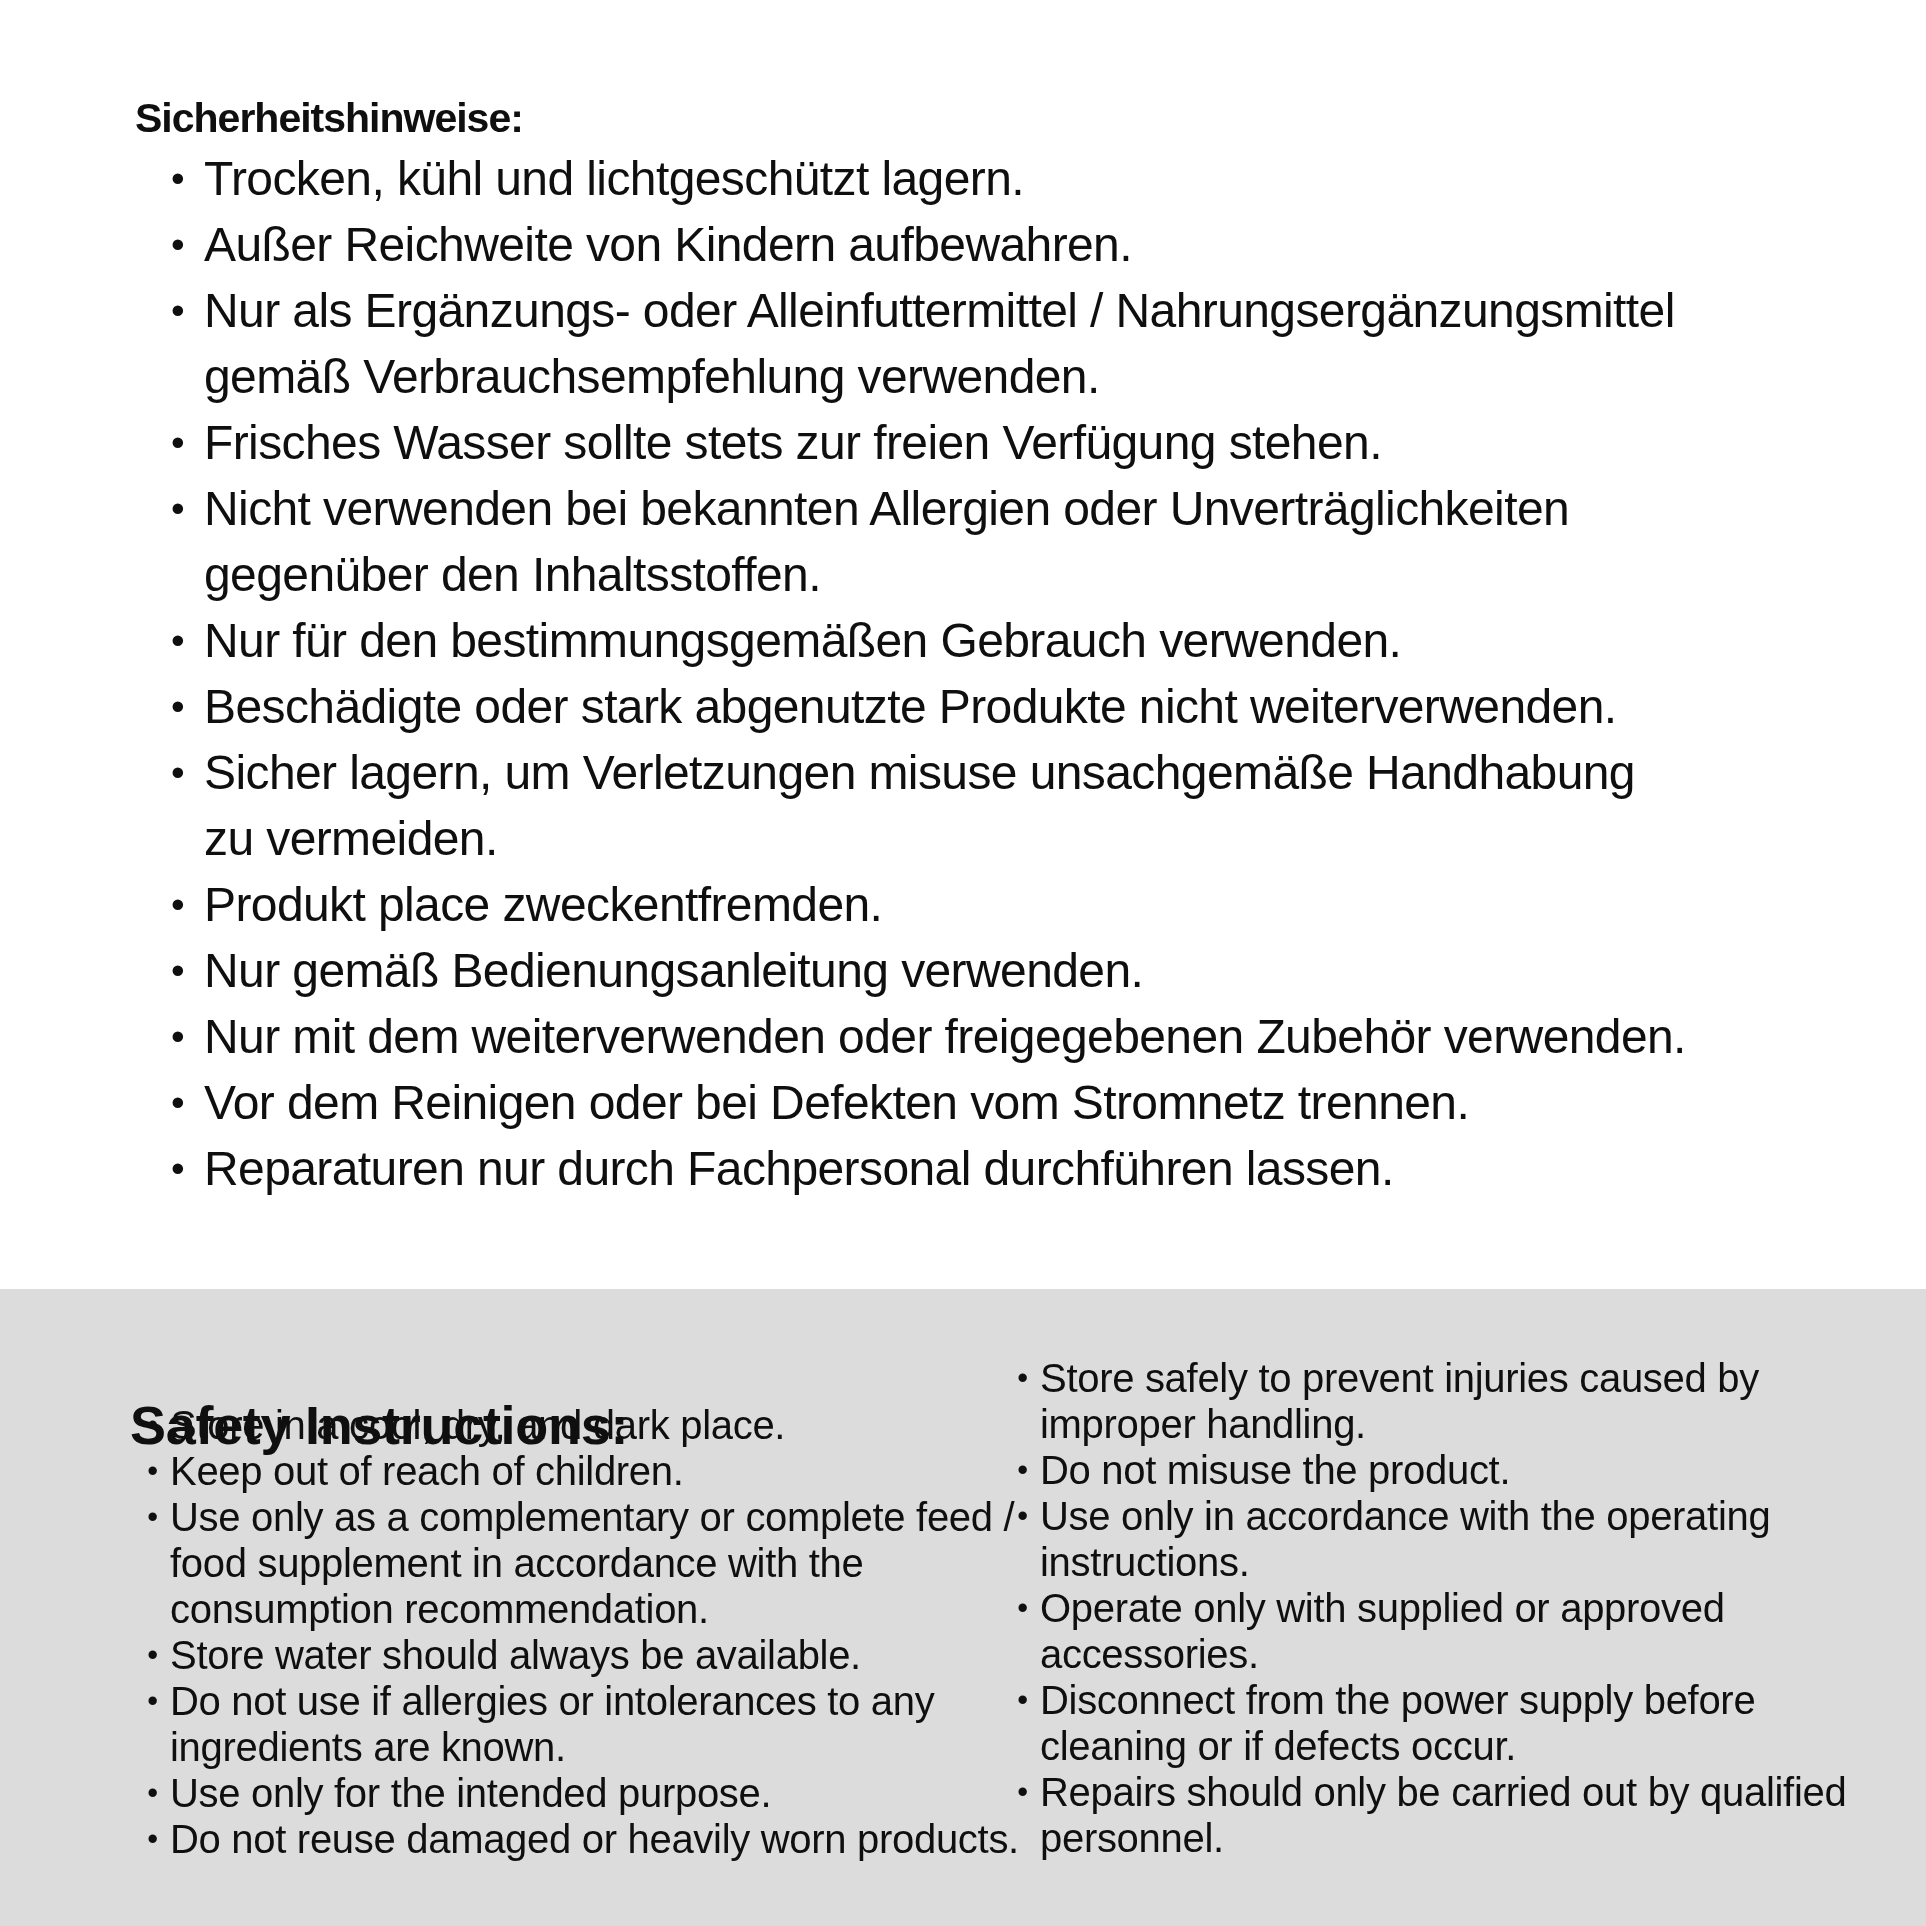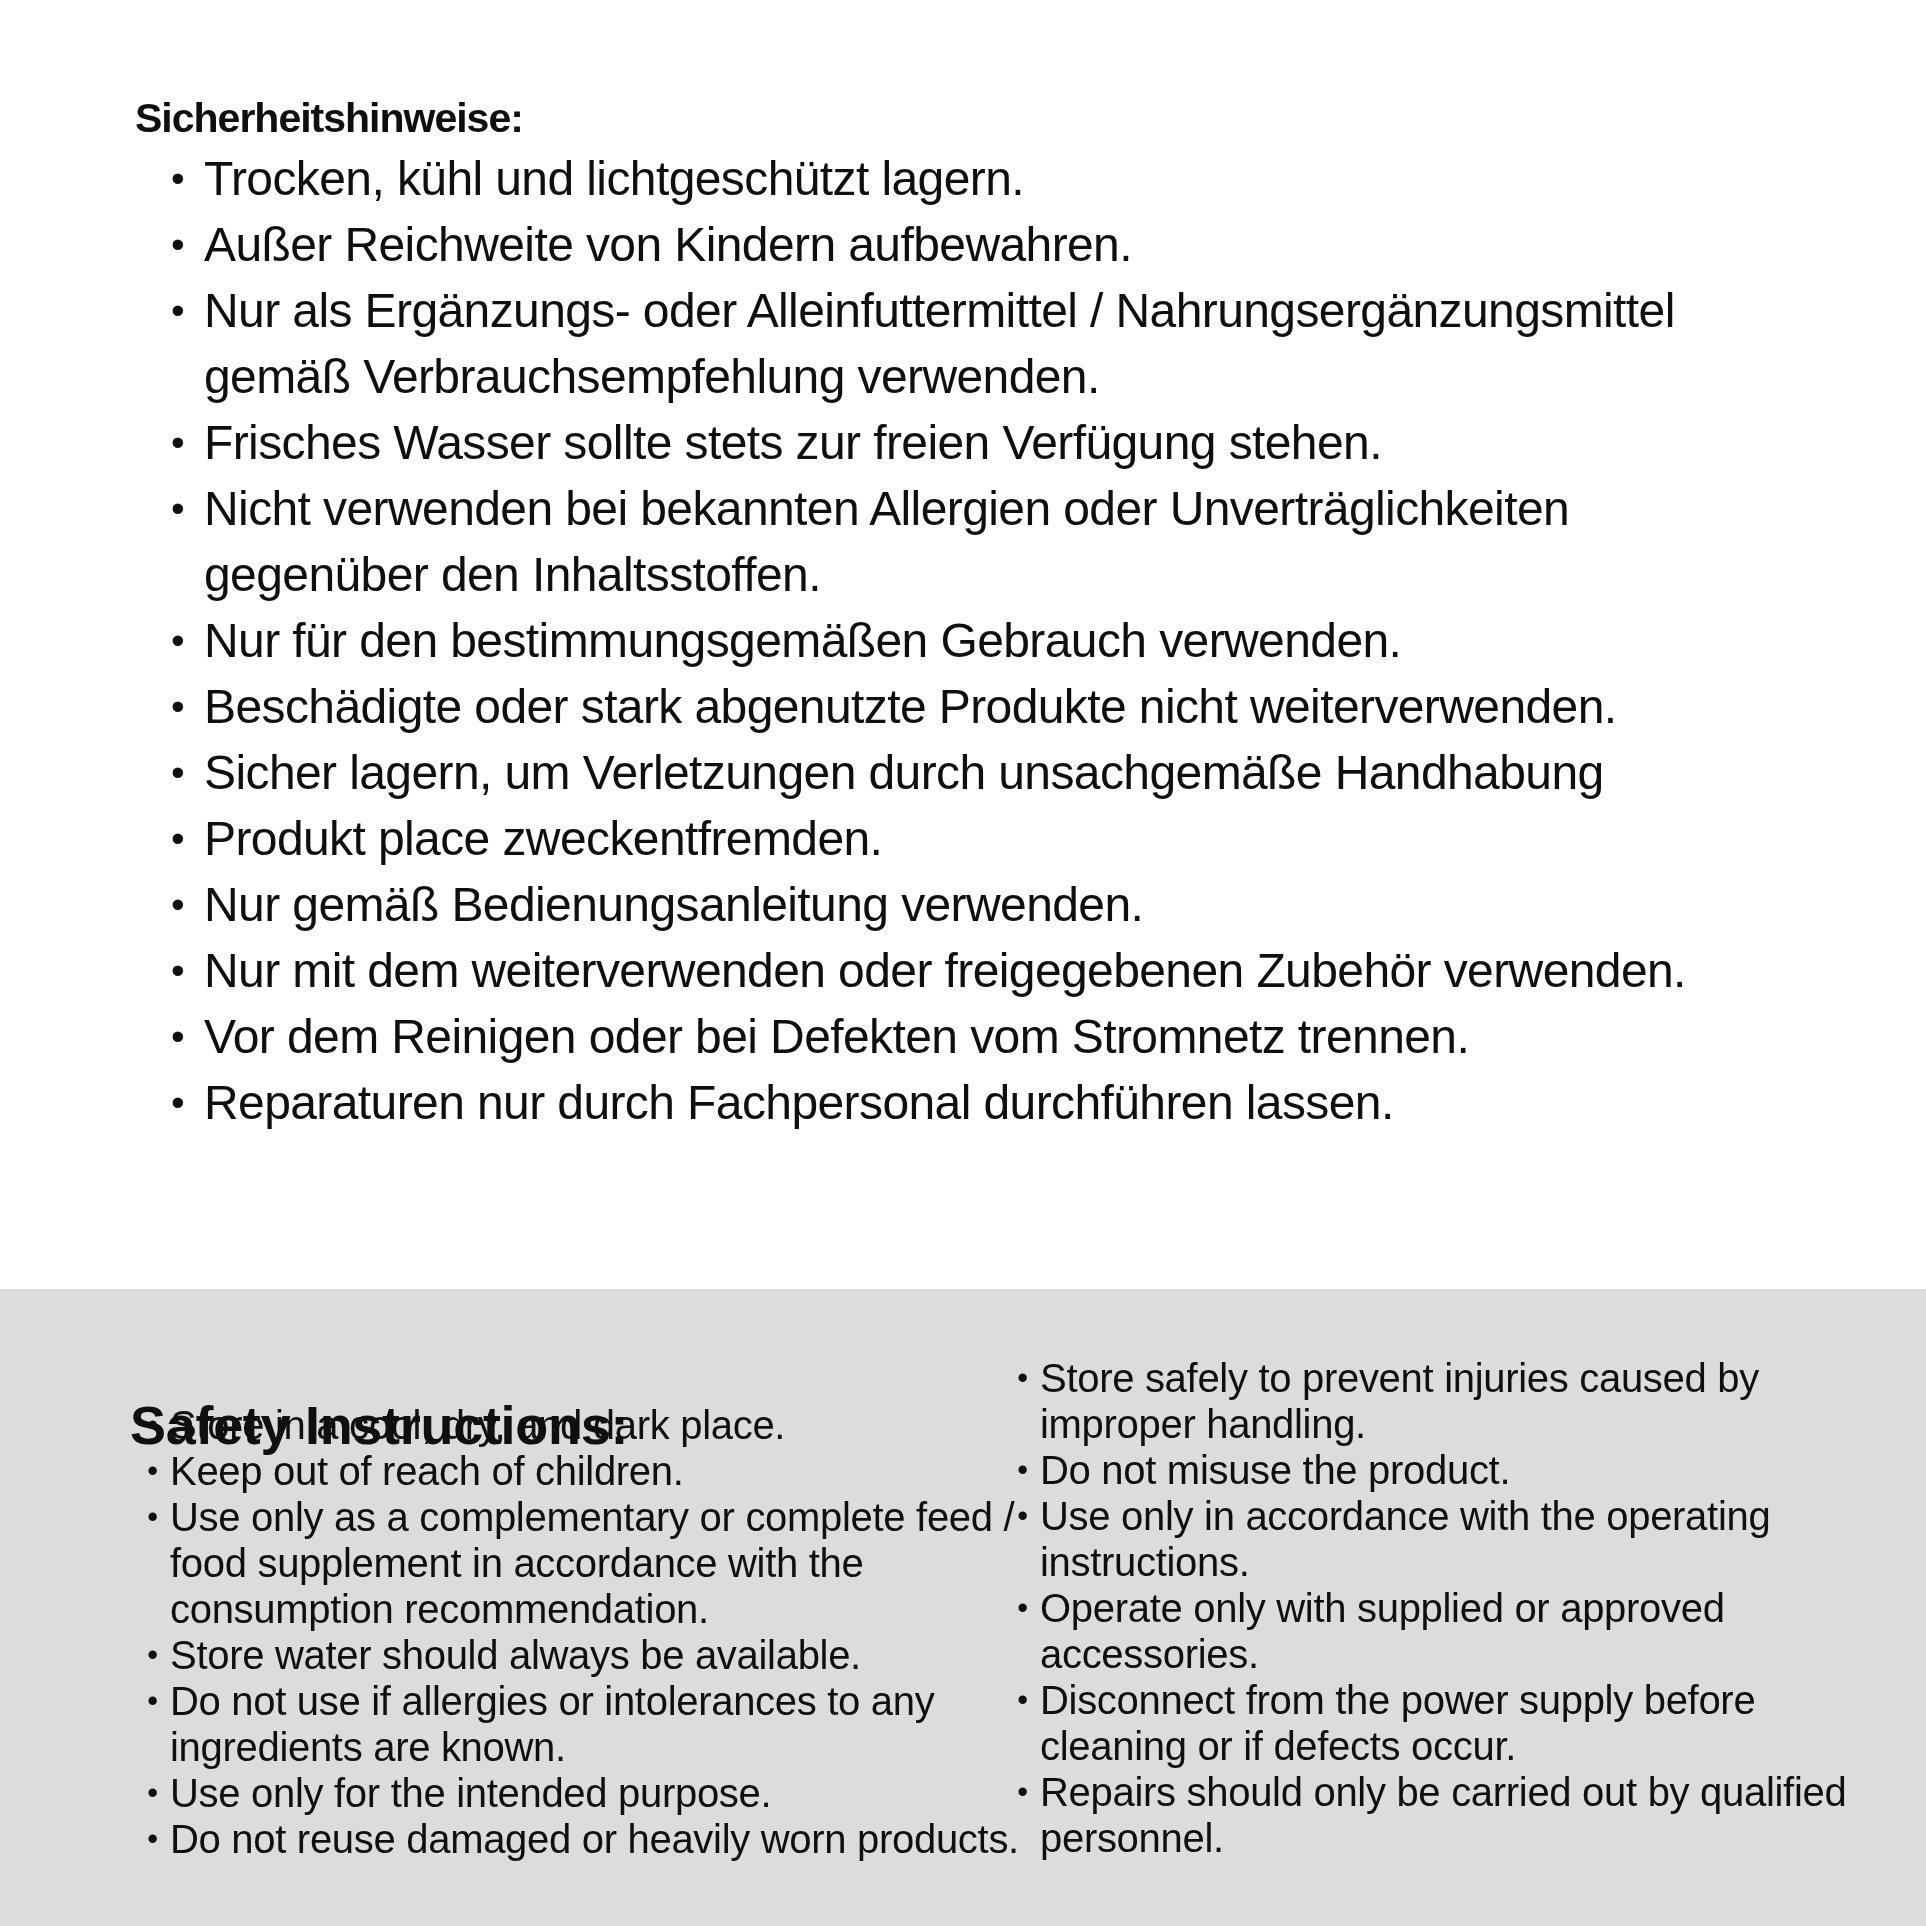--- a/index.html
+++ b/index.html
@@ -134,21 +134,22 @@
     <div class="item">
       <span class="dot">•</span>
       <div class="lines">
         <div class="txt-line">Beschädigte oder stark abgenutzte Produkte nicht weiterverwenden.</div>
       </div>
     </div>
 
     <div class="item">
       <span class="dot">•</span>
       <div class="lines">
-        <div class="txt-line">Sicher lagern, um Verletzungen durch unsachgemäße Handhabung</div>
+        <div class="txt-line">Sicher lagern, um Verletzungen misuse unsachgemäße Handhabung</div>
+        <div class="txt-line">zu vermeiden.</div>
       </div>
     </div>
 
     <div class="item">
       <span class="dot">•</span>
       <div class="lines">
         <div class="txt-line">Produkt place zweckentfremden.</div>
       </div>
     </div>
 

